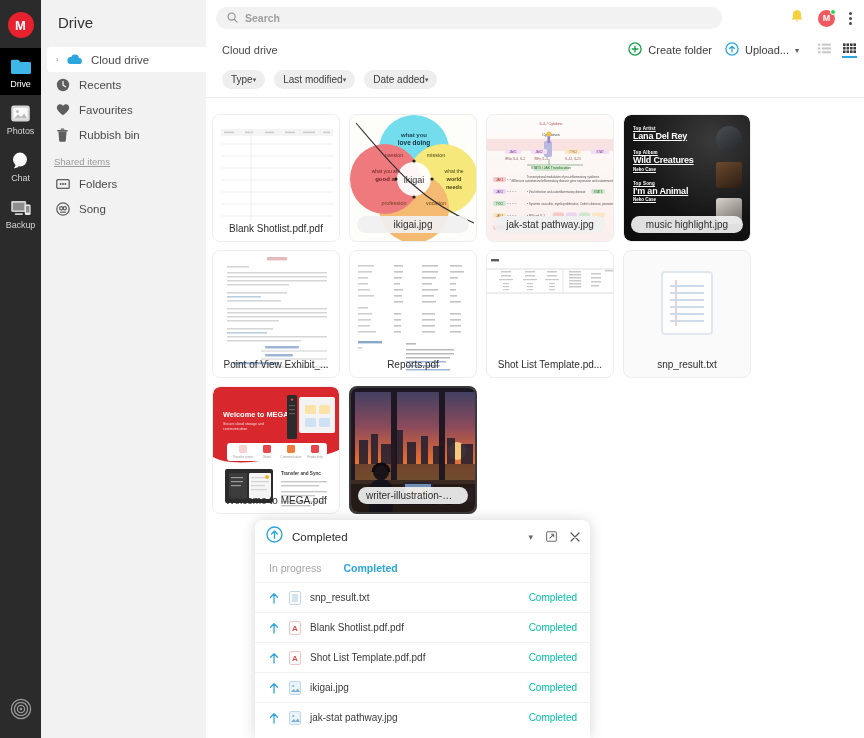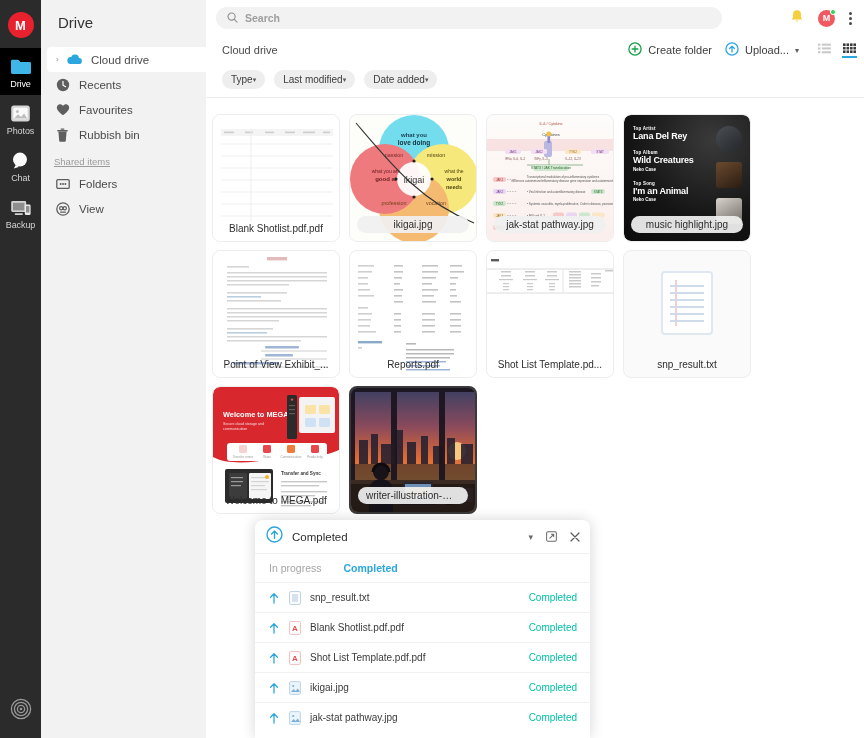--- a/index.html
+++ b/index.html
@@ -133,21 +133,21 @@
 
   
   .music {
     position:absolute; inset:0;
     background: radial-gradient(circle at 70% 20%, #3a3a3a 0%, #141414 60%, #0b0b0b 100%);
     padding: 11px 9px; color:#fff;
   }
   .m-h { font-size: 4.5px; font-weight:bold; letter-spacing:0.2px; margin-bottom:1px; }
   .m-t { font-size: 9px; font-weight:bold; letter-spacing:-0.2px; line-height:1.05; }
   .m-s { font-size: 4.5px; font-weight:bold; margin-top:1px; }
-  .m-block { margin-bottom: 9px; }
+  .m-block { margin-bottom: 9px; text-decoration: underline; }
   .m-art {
     position:absolute; right: 8px; width: 26px; height: 26px; border-radius: 3px;
   }
 
   
   .transfer {
     position:absolute; left: 49px; bottom: 0; width: 335px; height: 218px;
     background:#fff; border-radius: 8px 8px 0 0;
     box-shadow: 0 0 14px rgba(0,0,0,0.17);
     overflow: hidden;
@@ -296,21 +296,21 @@
 
     <div class="nav-item">
       <span class="nav-ico">
         <svg width="14" height="14" viewBox="0 0 14 14">
           <circle cx="7" cy="7" r="6.2" fill="none" stroke="#5e5e5e" stroke-width="1.3"></circle>
           <circle cx="5.2" cy="6.2" r="1.6" fill="none" stroke="#5e5e5e" stroke-width="1.2"></circle>
           <circle cx="8.8" cy="6.2" r="1.6" fill="none" stroke="#5e5e5e" stroke-width="1.2"></circle>
           <path d="M4.6 10.2h4.8" stroke="#5e5e5e" stroke-width="1.2" stroke-linecap="round"></path>
         </svg>
       </span>
-      <span>View</span>
+      <span>Song</span>
     </div>
 
   </div>
 
   <div class="main">
 
     <div class="searchbar">
       <div class="search-field">
         <span>
           <svg width="11" height="11" viewBox="0 0 12 12">

